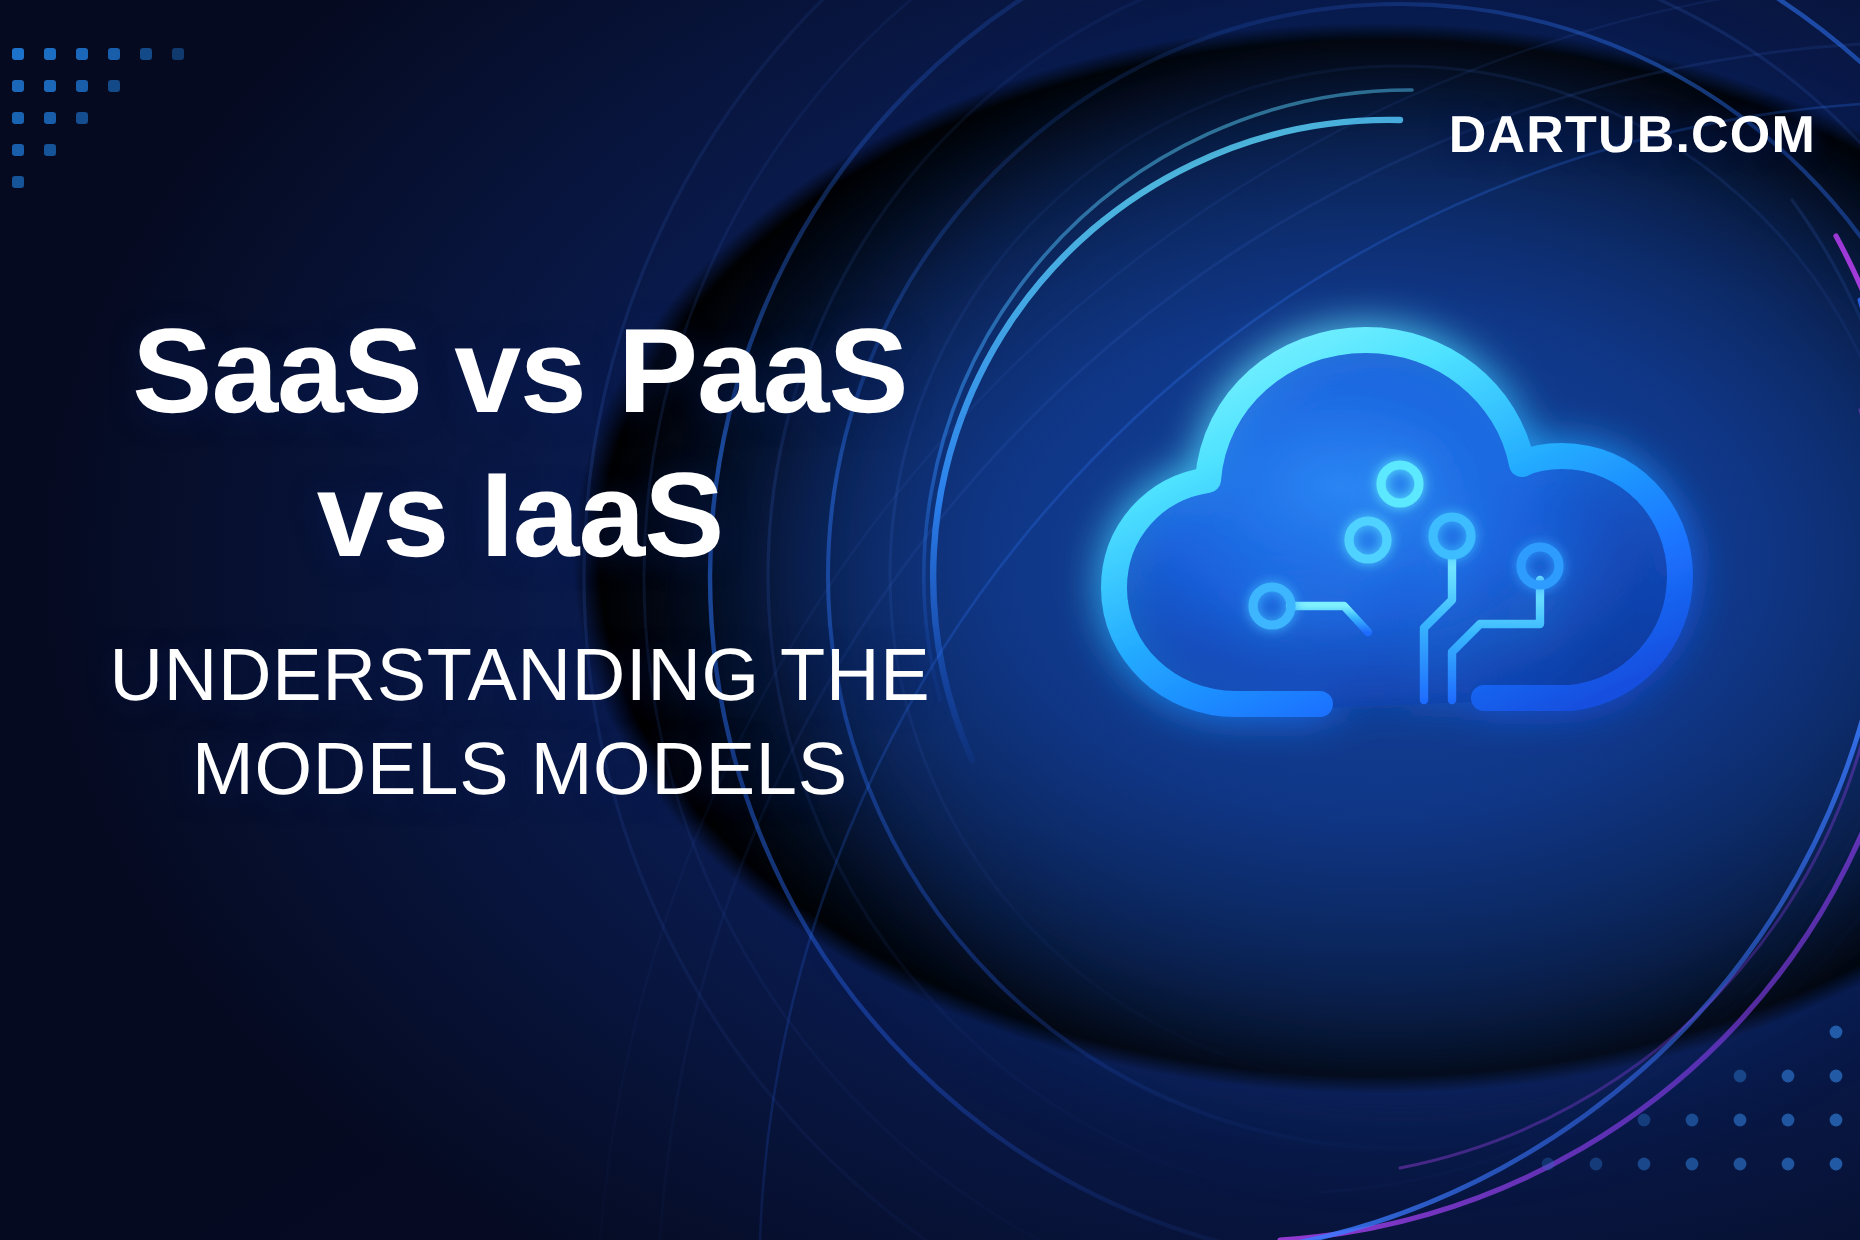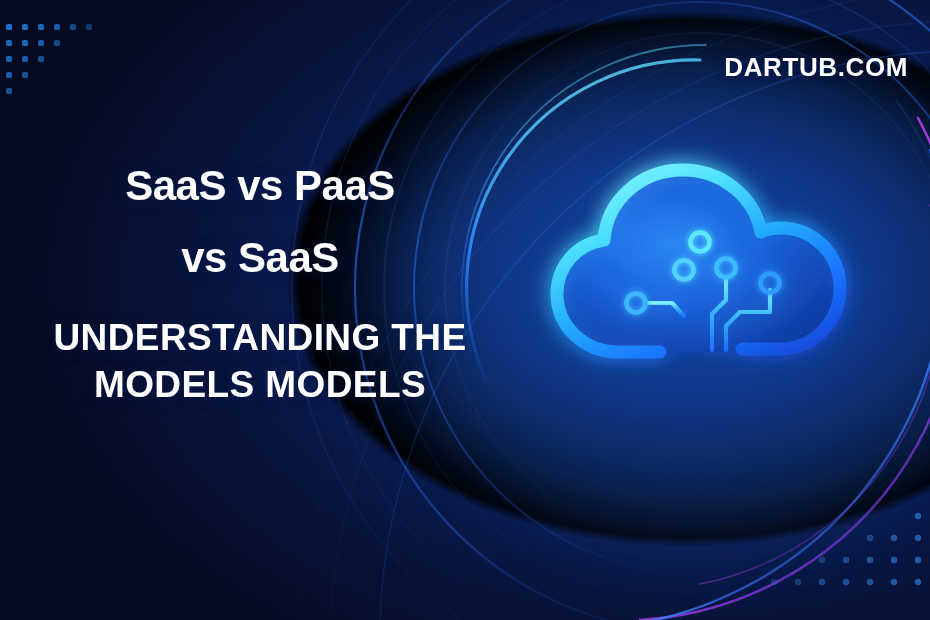--- a/index.html
+++ b/index.html
@@ -17,29 +17,29 @@
   .textblock{
     position:absolute;
     left:0; top:150px;
     width:520px;
     text-align:center;
     z-index:6;
   }
   .title-line{
     color:#ffffff;
     font-weight:700;
-    font-size:42px;
+    font-size:60px;
     line-height:72px;
     letter-spacing:-0.5px;
     white-space:nowrap;
     text-shadow:0 2px 14px rgba(10,30,90,.55);
   }
   .subtitle-line{
     color:#ffffff;
-    font-weight:700;
+    font-weight:400;
     font-size:37px;
     line-height:47px;
     letter-spacing:0.4px;
     white-space:nowrap;
     text-shadow:0 2px 12px rgba(10,30,90,.5);
   }
   .sub-wrap{margin-top:20px;}
 
   
   .logo{
@@ -282,20 +282,20 @@
           <circle cx="636" cy="303" r="9.5" fill="none" stroke="#3db6ff" stroke-width="4.6"></circle>
         </g>
       </g>
     </g>
   </svg>
 
   <div class="logo">DARTUB.COM</div>
 
   <div class="textblock">
     <div class="title-line">SaaS vs PaaS</div>
-    <div class="title-line">vs SaaS</div>
+    <div class="title-line">vs IaaS</div>
     <div class="sub-wrap">
       <div class="subtitle-line">UNDERSTANDING THE</div>
       <div class="subtitle-line">MODELS MODELS</div>
     </div>
   </div>
 
 </div>
 
 </body></html>

